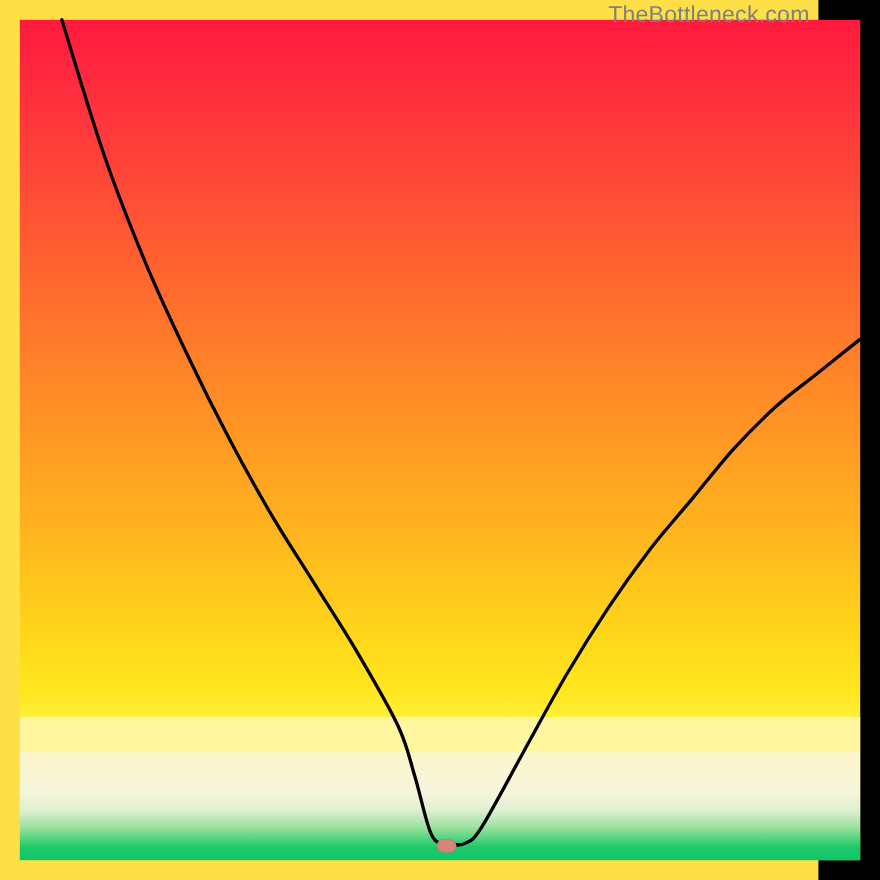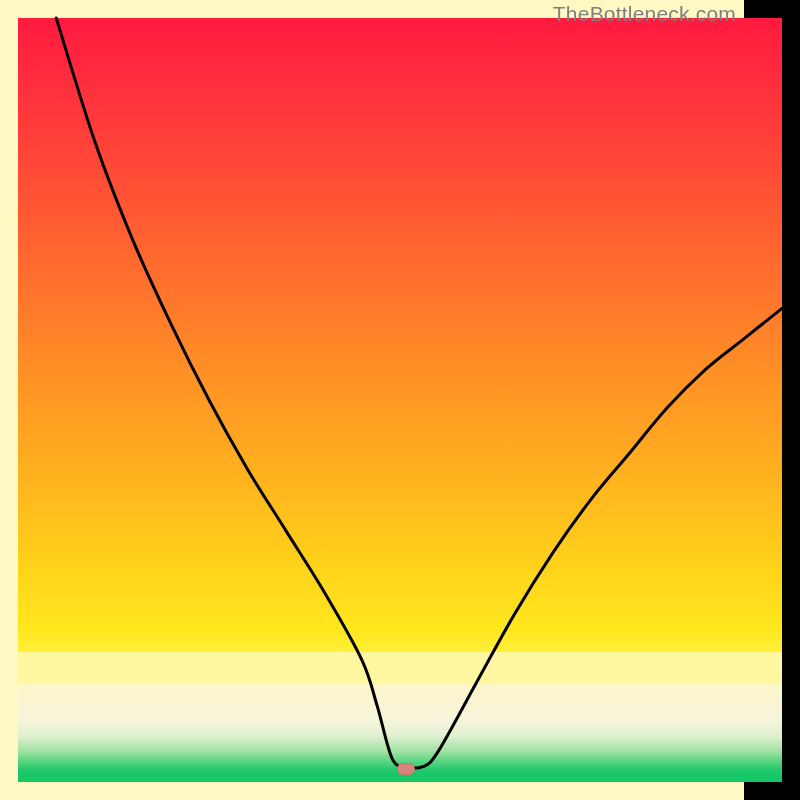--- a/index.html
+++ b/index.html
@@ -8,21 +8,21 @@
     width: 800px;
     height: 800px;
     background: #000;
     overflow: hidden;
     font-family: Arial, Helvetica, sans-serif;
   }
   .frame {
     position: relative;
     width: 744px;
     height: 800px;
-    background: #fef9c3;
+    background: #fde047;
   }
   .plot-wrap {
     position: absolute;
     left: 18px;
     top: 18px;
     width: 764px;
     height: 764px;
   }
   .gradient-bg {
     position: absolute;

